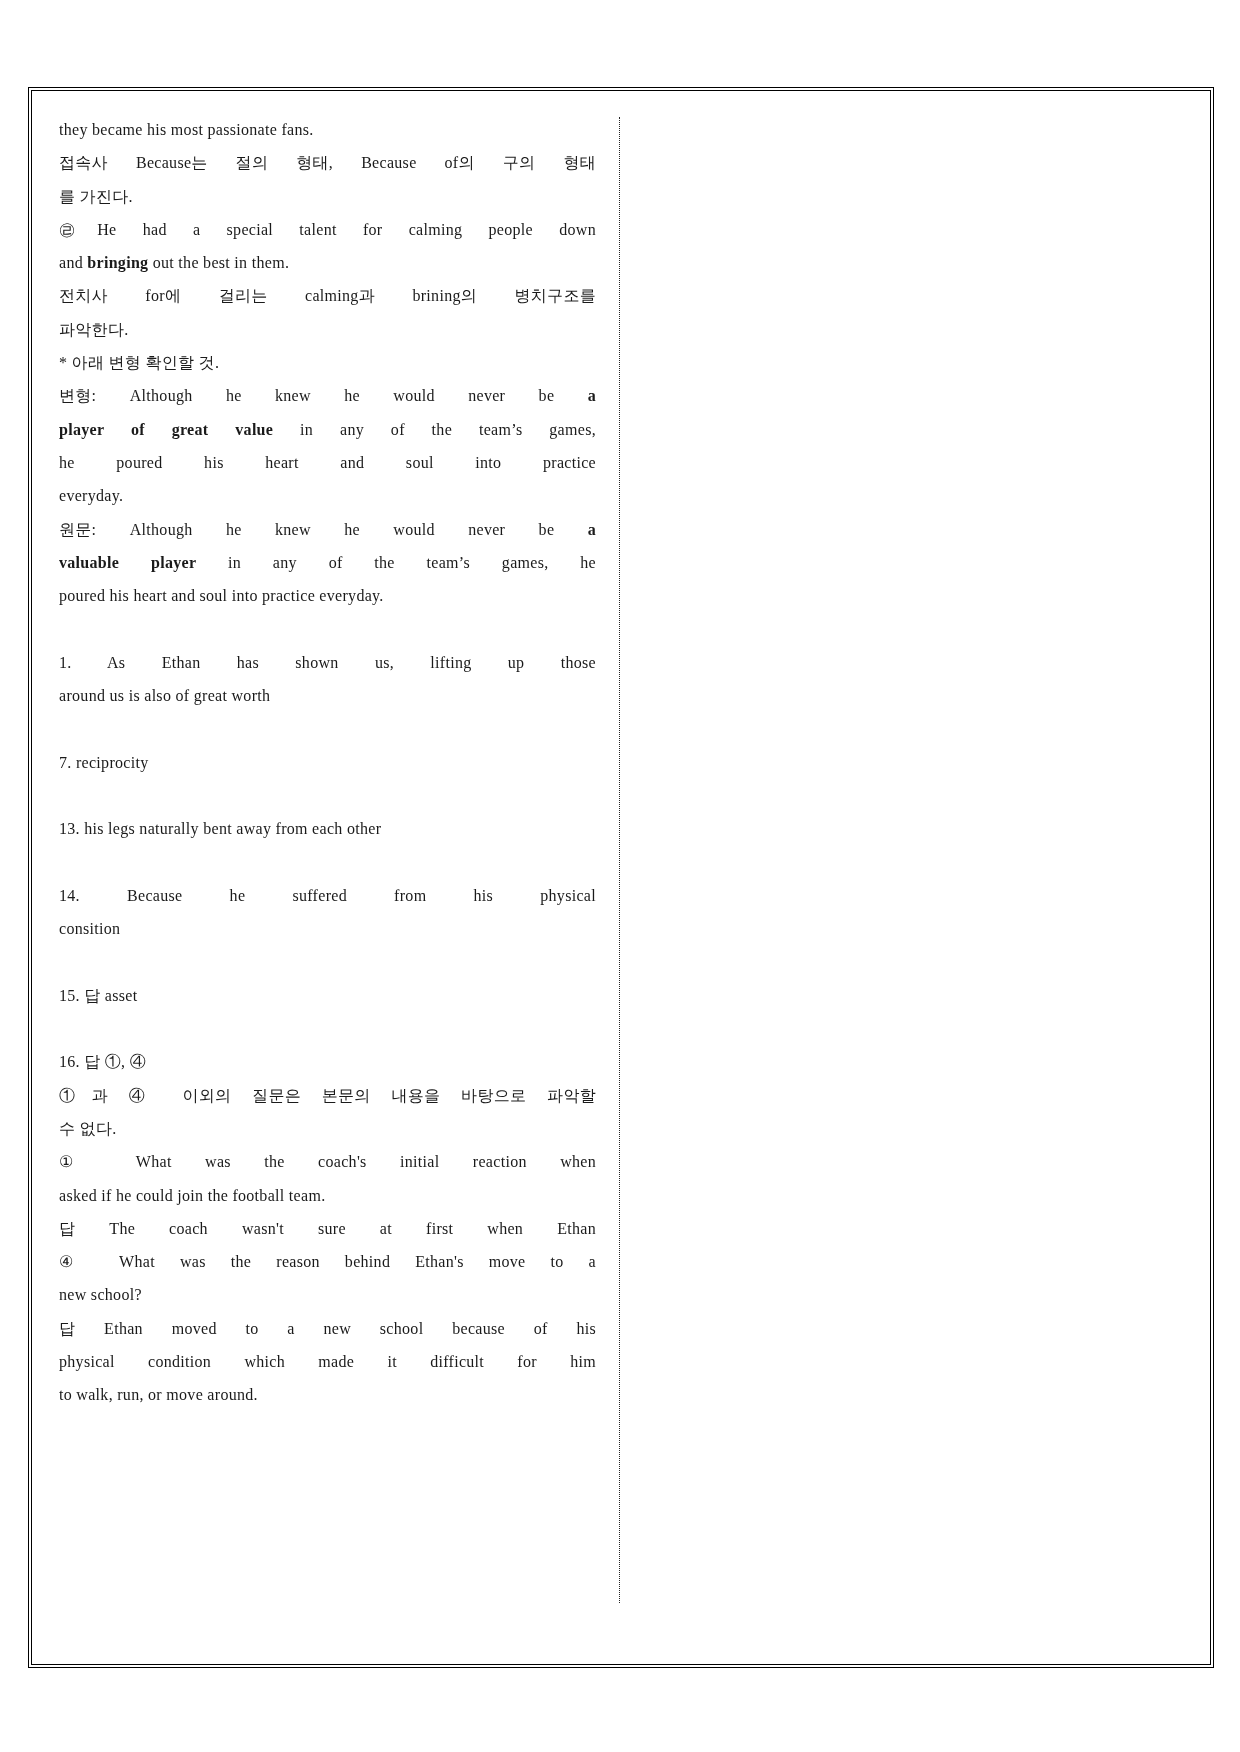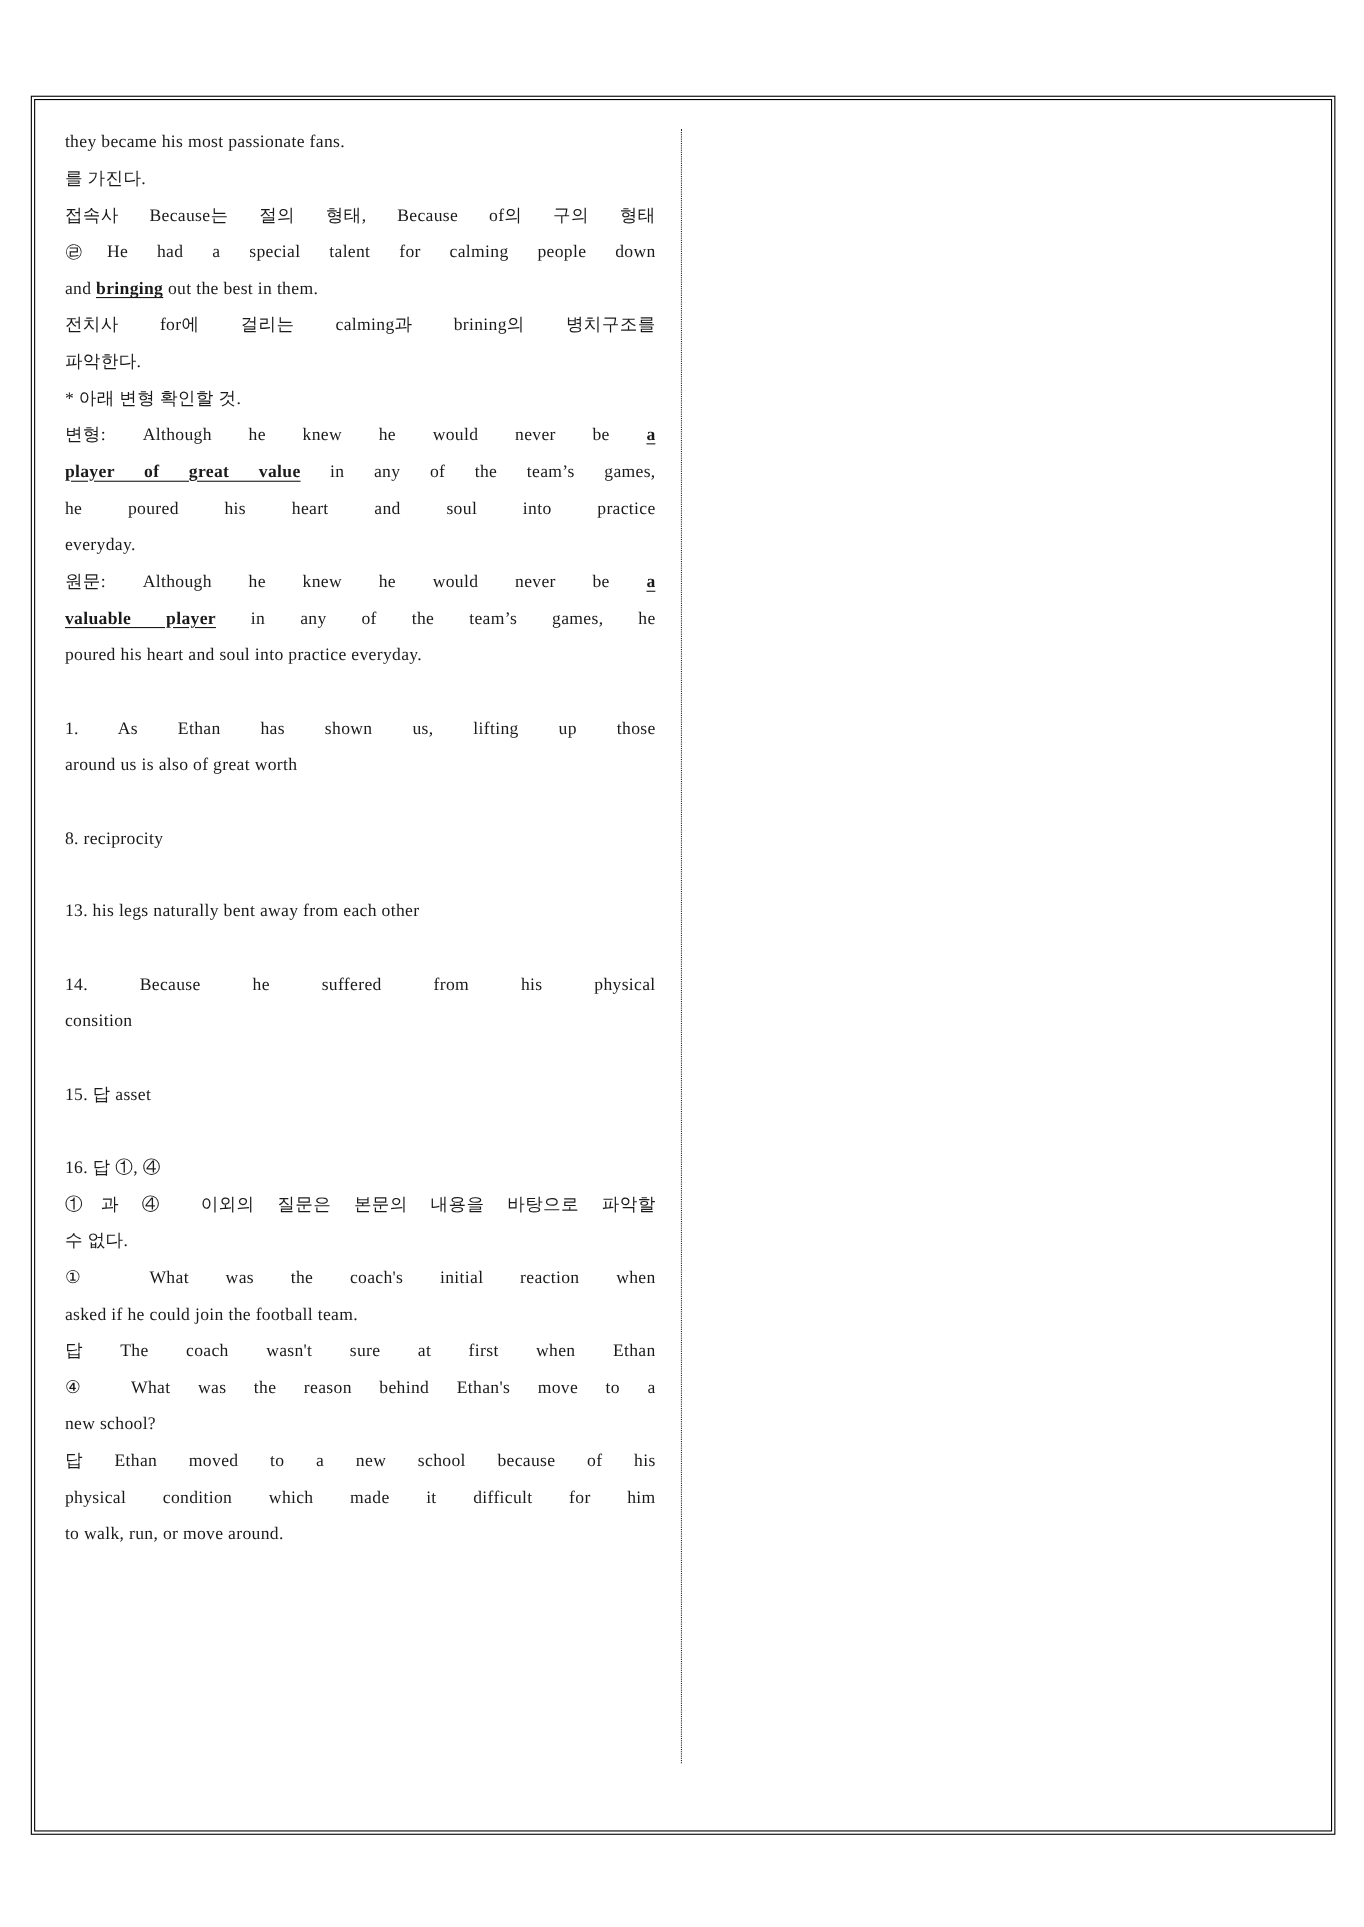--- a/index.html
+++ b/index.html
@@ -48,51 +48,50 @@
   }
   .line.justify {
     text-align: justify;
     text-align-last: justify;
     white-space: normal;
     overflow: hidden;
   }
   .line.blank { }
   .bu {
     font-weight: bold;
-    text-decoration: underline;
     text-underline-offset: 3px;
   }
 </style>
 </head>
 <body>
 
 <div class="page-border"></div>
 <div class="column-divider"></div>
 
 <div class="left-column" id="left-column">
     <div class="line"><span>they became his most passionate fans.</span></div>
+    <div class="line justify"><span>접속사 Because는 절의 형태, Because of의 구의 형태</span></div>
     <div class="line"><span>를 가진다.</span></div>
-    <div class="line justify"><span>접속사 Because는 절의 형태, Because of의 구의 형태</span></div>
     <div class="line justify"><span>㉣He had a special talent for calming people down</span></div>
     <div class="line"><span>and </span><span class="bu">bringing</span><span> out the best in them.</span></div>
     <div class="line justify"><span>전치사 for에 걸리는 calming과 brining의 병치구조를</span></div>
     <div class="line"><span>파악한다.</span></div>
     <div class="line"><span>* 아래 변형 확인할 것.</span></div>
     <div class="line justify"><span>변형: Although he knew he would never be </span><span class="bu">a</span></div>
     <div class="line justify"><span class="bu">player of great value</span><span> in any of the team’s games,</span></div>
     <div class="line justify"><span>he poured his heart and soul into practice</span></div>
     <div class="line"><span>everyday.</span></div>
     <div class="line justify"><span>원문: Although he knew he would never be </span><span class="bu">a</span></div>
     <div class="line justify"><span class="bu">valuable player</span><span> in any of the team’s games, he</span></div>
     <div class="line"><span>poured his heart and soul into practice everyday.</span></div>
     <div class="line blank"></div>
     <div class="line justify"><span>1. As Ethan has shown us, lifting up those</span></div>
     <div class="line"><span>around us is also of great worth</span></div>
     <div class="line blank"></div>
-    <div class="line"><span>8. reciprocity</span></div>
+    <div class="line"><span>7. reciprocity</span></div>
     <div class="line blank"></div>
     <div class="line"><span>13. his legs naturally bent away from each other</span></div>
     <div class="line blank"></div>
     <div class="line justify"><span>14. Because he suffered from his physical</span></div>
     <div class="line"><span>consition</span></div>
     <div class="line blank"></div>
     <div class="line"><span>15. 답 asset</span></div>
     <div class="line blank"></div>
     <div class="line"><span>16. 답 ①, ④</span></div>
     <div class="line justify"><span>①과 ④ 이외의 질문은 본문의 내용을 바탕으로 파악할</span></div>

